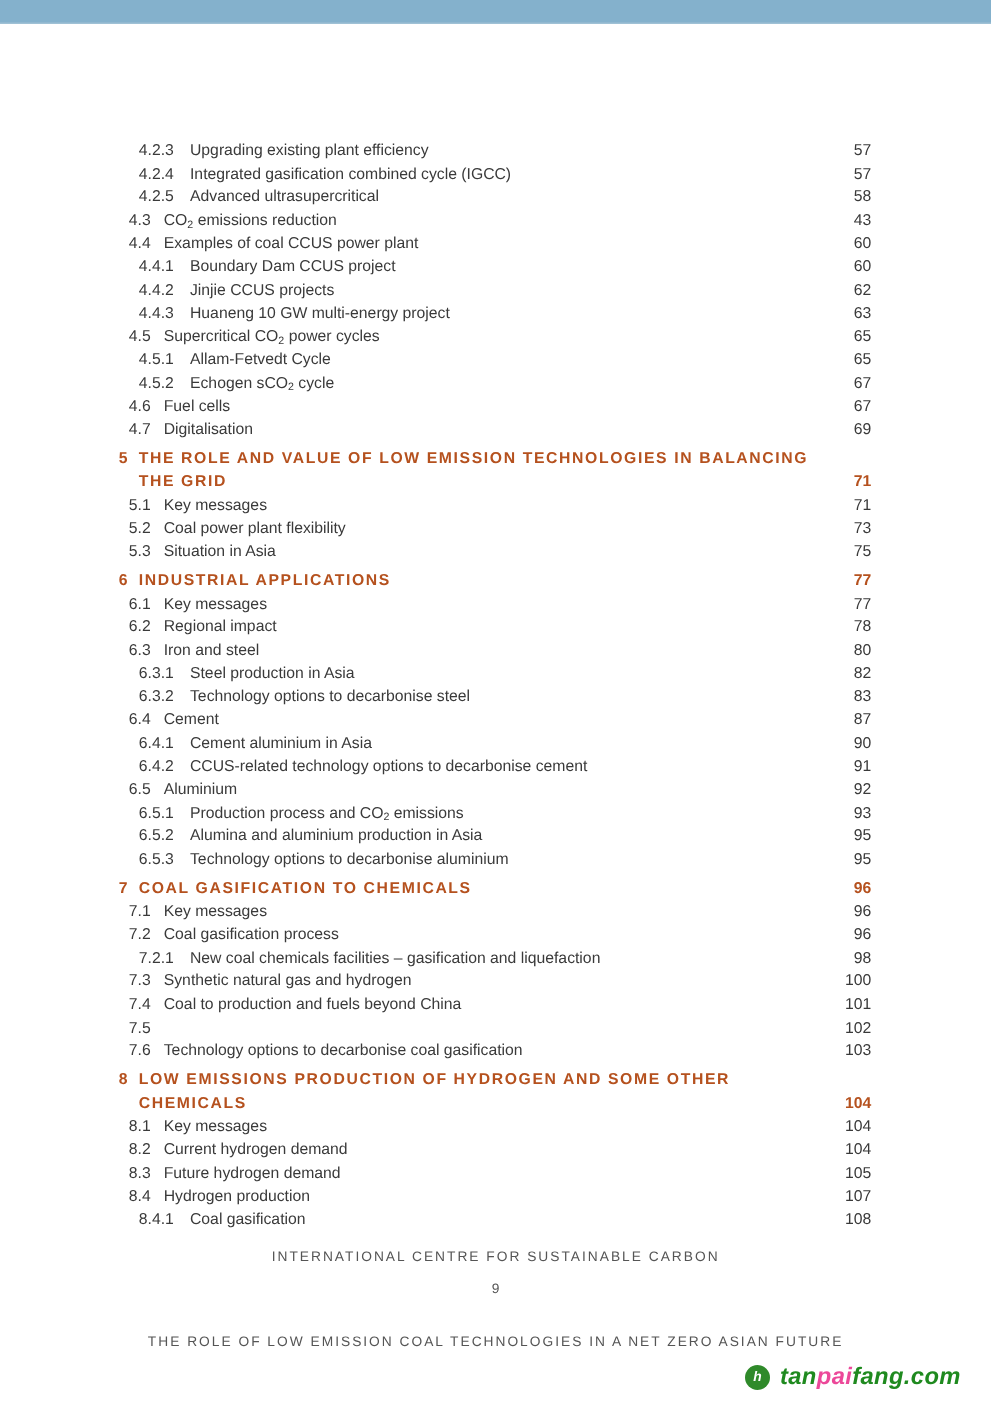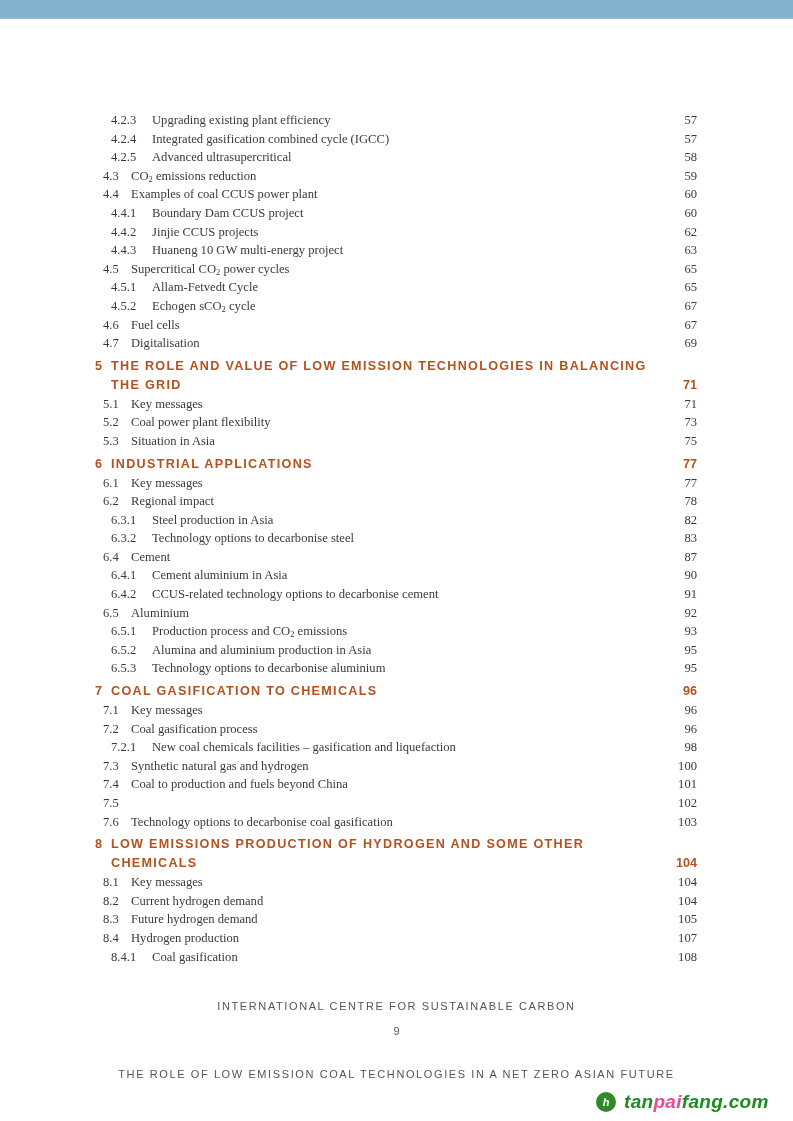--- a/index.html
+++ b/index.html
@@ -3,21 +3,21 @@
   <meta charset="utf-8">
   <style>
     html, body { margin: 0; padding: 0; }
     body {
       width: 793px; height: 1121px; position: relative; overflow: hidden;
       background: #ffffff; color: #3a3a3a;
       font-family: "Liberation Sans", "DejaVu Sans", sans-serif;
     }
     .top-band { position: absolute; left: 0; top: 0; width: 793px; height: 18px; background: #84b1cc; border-bottom: 1px solid #9fc0d4; }
     .toc { position: absolute; left: 95px; top: 111px; width: 602px; }
-    .row { position: relative; height: 18.6px; line-height: 18.6px; font-size: 12.6px; font-family: Liberation Serif, serif; }
+    .row { position: relative; height: 18.6px; line-height: 18.6px; font-size: 12.6px; }
     .row .num { position: absolute; top: 0; }
     .row .title { position: absolute; top: 0; white-space: nowrap; }
     .row .page { position: absolute; right: 0; top: 0; margin-left: 40px; }
     .lvl2 .num { left: 8px; }
     .lvl2 .title { left: 36px; }
     .lvl3 .num { left: 16px; }
     .lvl3 .title { left: 57px; }
     .chap { color: #b5511e; font-weight: bold; font-size: 12.6px; letter-spacing: 1.3px; }
     .chap-row { position: relative; line-height: 19px; margin-top: 4px; }
     .chap-row .num { position: absolute; left: 0; top: 0; }
@@ -51,21 +51,21 @@
       <span class="page">57</span>
     </div>
   <div class="row lvl3">
       <span class="num">4.2.5</span>
       <span class="title">Advanced ultrasupercritical</span>
       <span class="page">58</span>
     </div>
   <div class="row lvl2">
       <span class="num">4.3</span>
       <span class="title"><span>CO</span><sub>2</sub><span> emissions reduction</span></span>
-      <span class="page">59</span>
+      <span class="page">43</span>
     </div>
   <div class="row lvl2">
       <span class="num">4.4</span>
       <span class="title">Examples of coal CCUS power plant</span>
       <span class="page">60</span>
     </div>
   <div class="row lvl3">
       <span class="num">4.4.1</span>
       <span class="title">Boundary Dam CCUS project</span>
       <span class="page">60</span>
@@ -134,20 +134,25 @@
     </div>
   <div class="row lvl2">
       <span class="num">6.1</span>
       <span class="title">Key messages</span>
       <span class="page">77</span>
     </div>
   <div class="row lvl2">
       <span class="num">6.2</span>
       <span class="title">Regional impact</span>
       <span class="page">78</span>
+    </div>
+  <div class="row lvl2">
+      <span class="num">6.3</span>
+      <span class="title">Iron and steel</span>
+      <span class="page">80</span>
     </div>
   <div class="row lvl3">
       <span class="num">6.3.1</span>
       <span class="title">Steel production in Asia</span>
       <span class="page">82</span>
     </div>
   <div class="row lvl3">
       <span class="num">6.3.2</span>
       <span class="title">Technology options to decarbonise steel</span>
       <span class="page">83</span>

